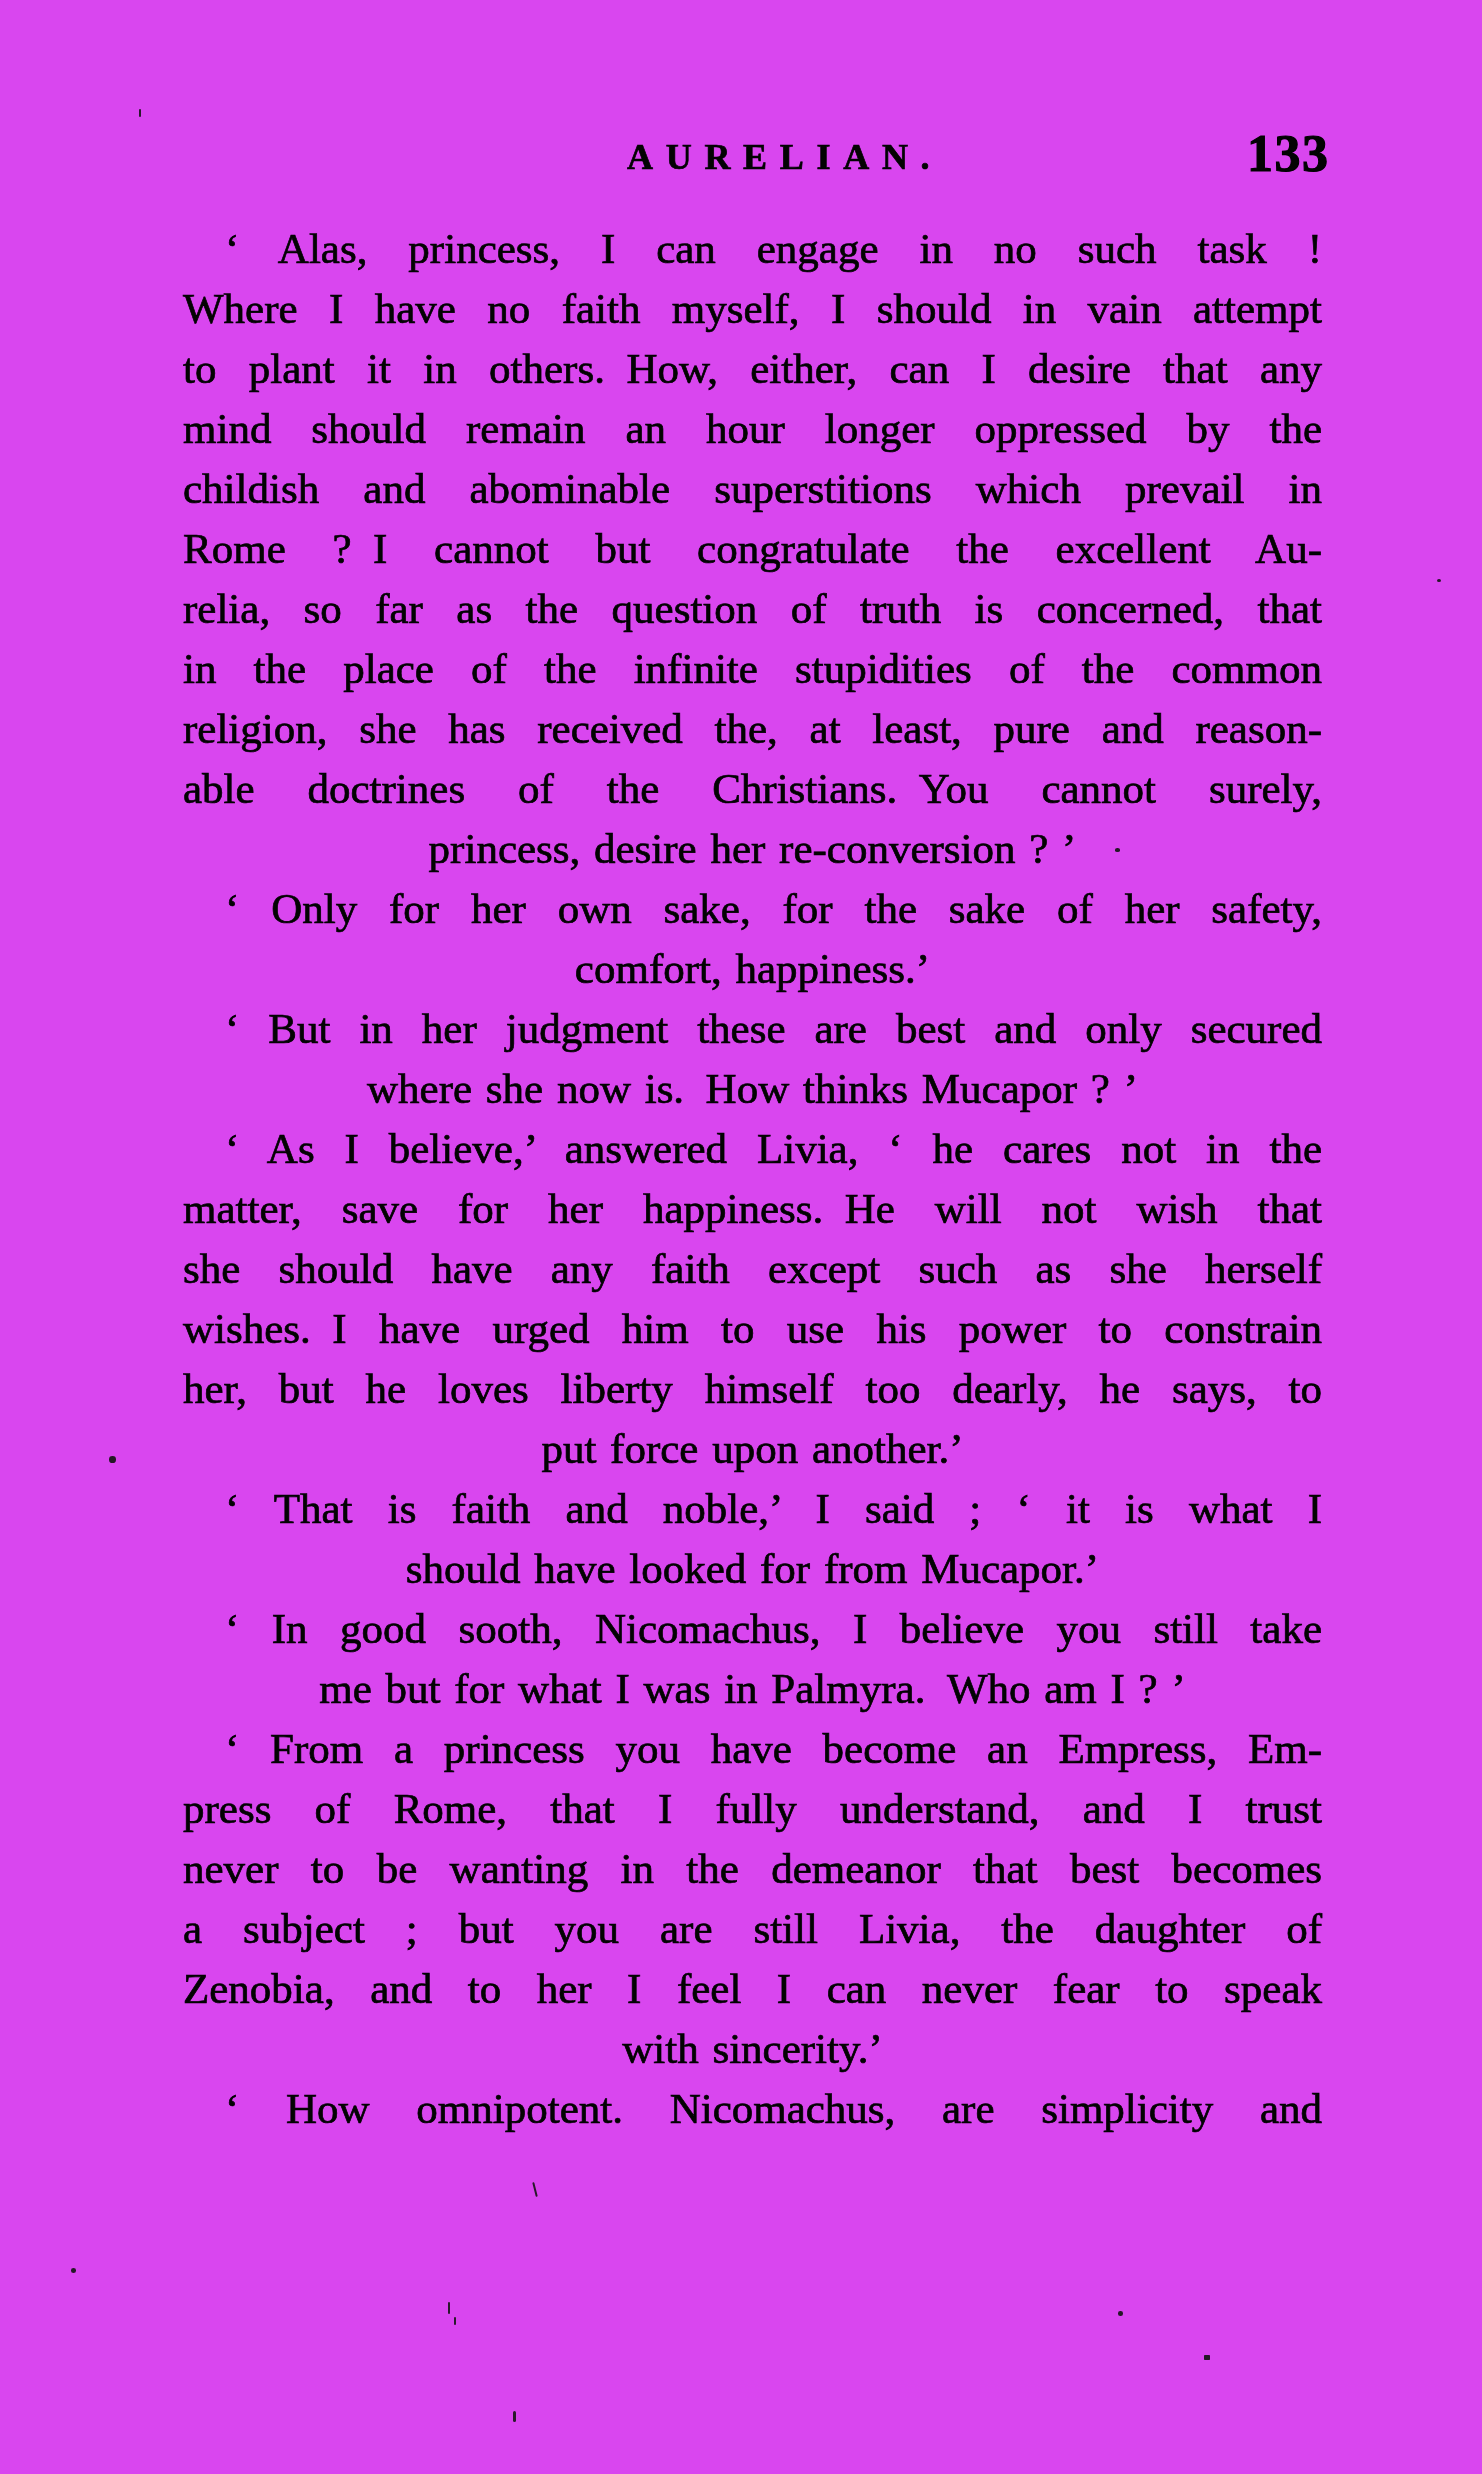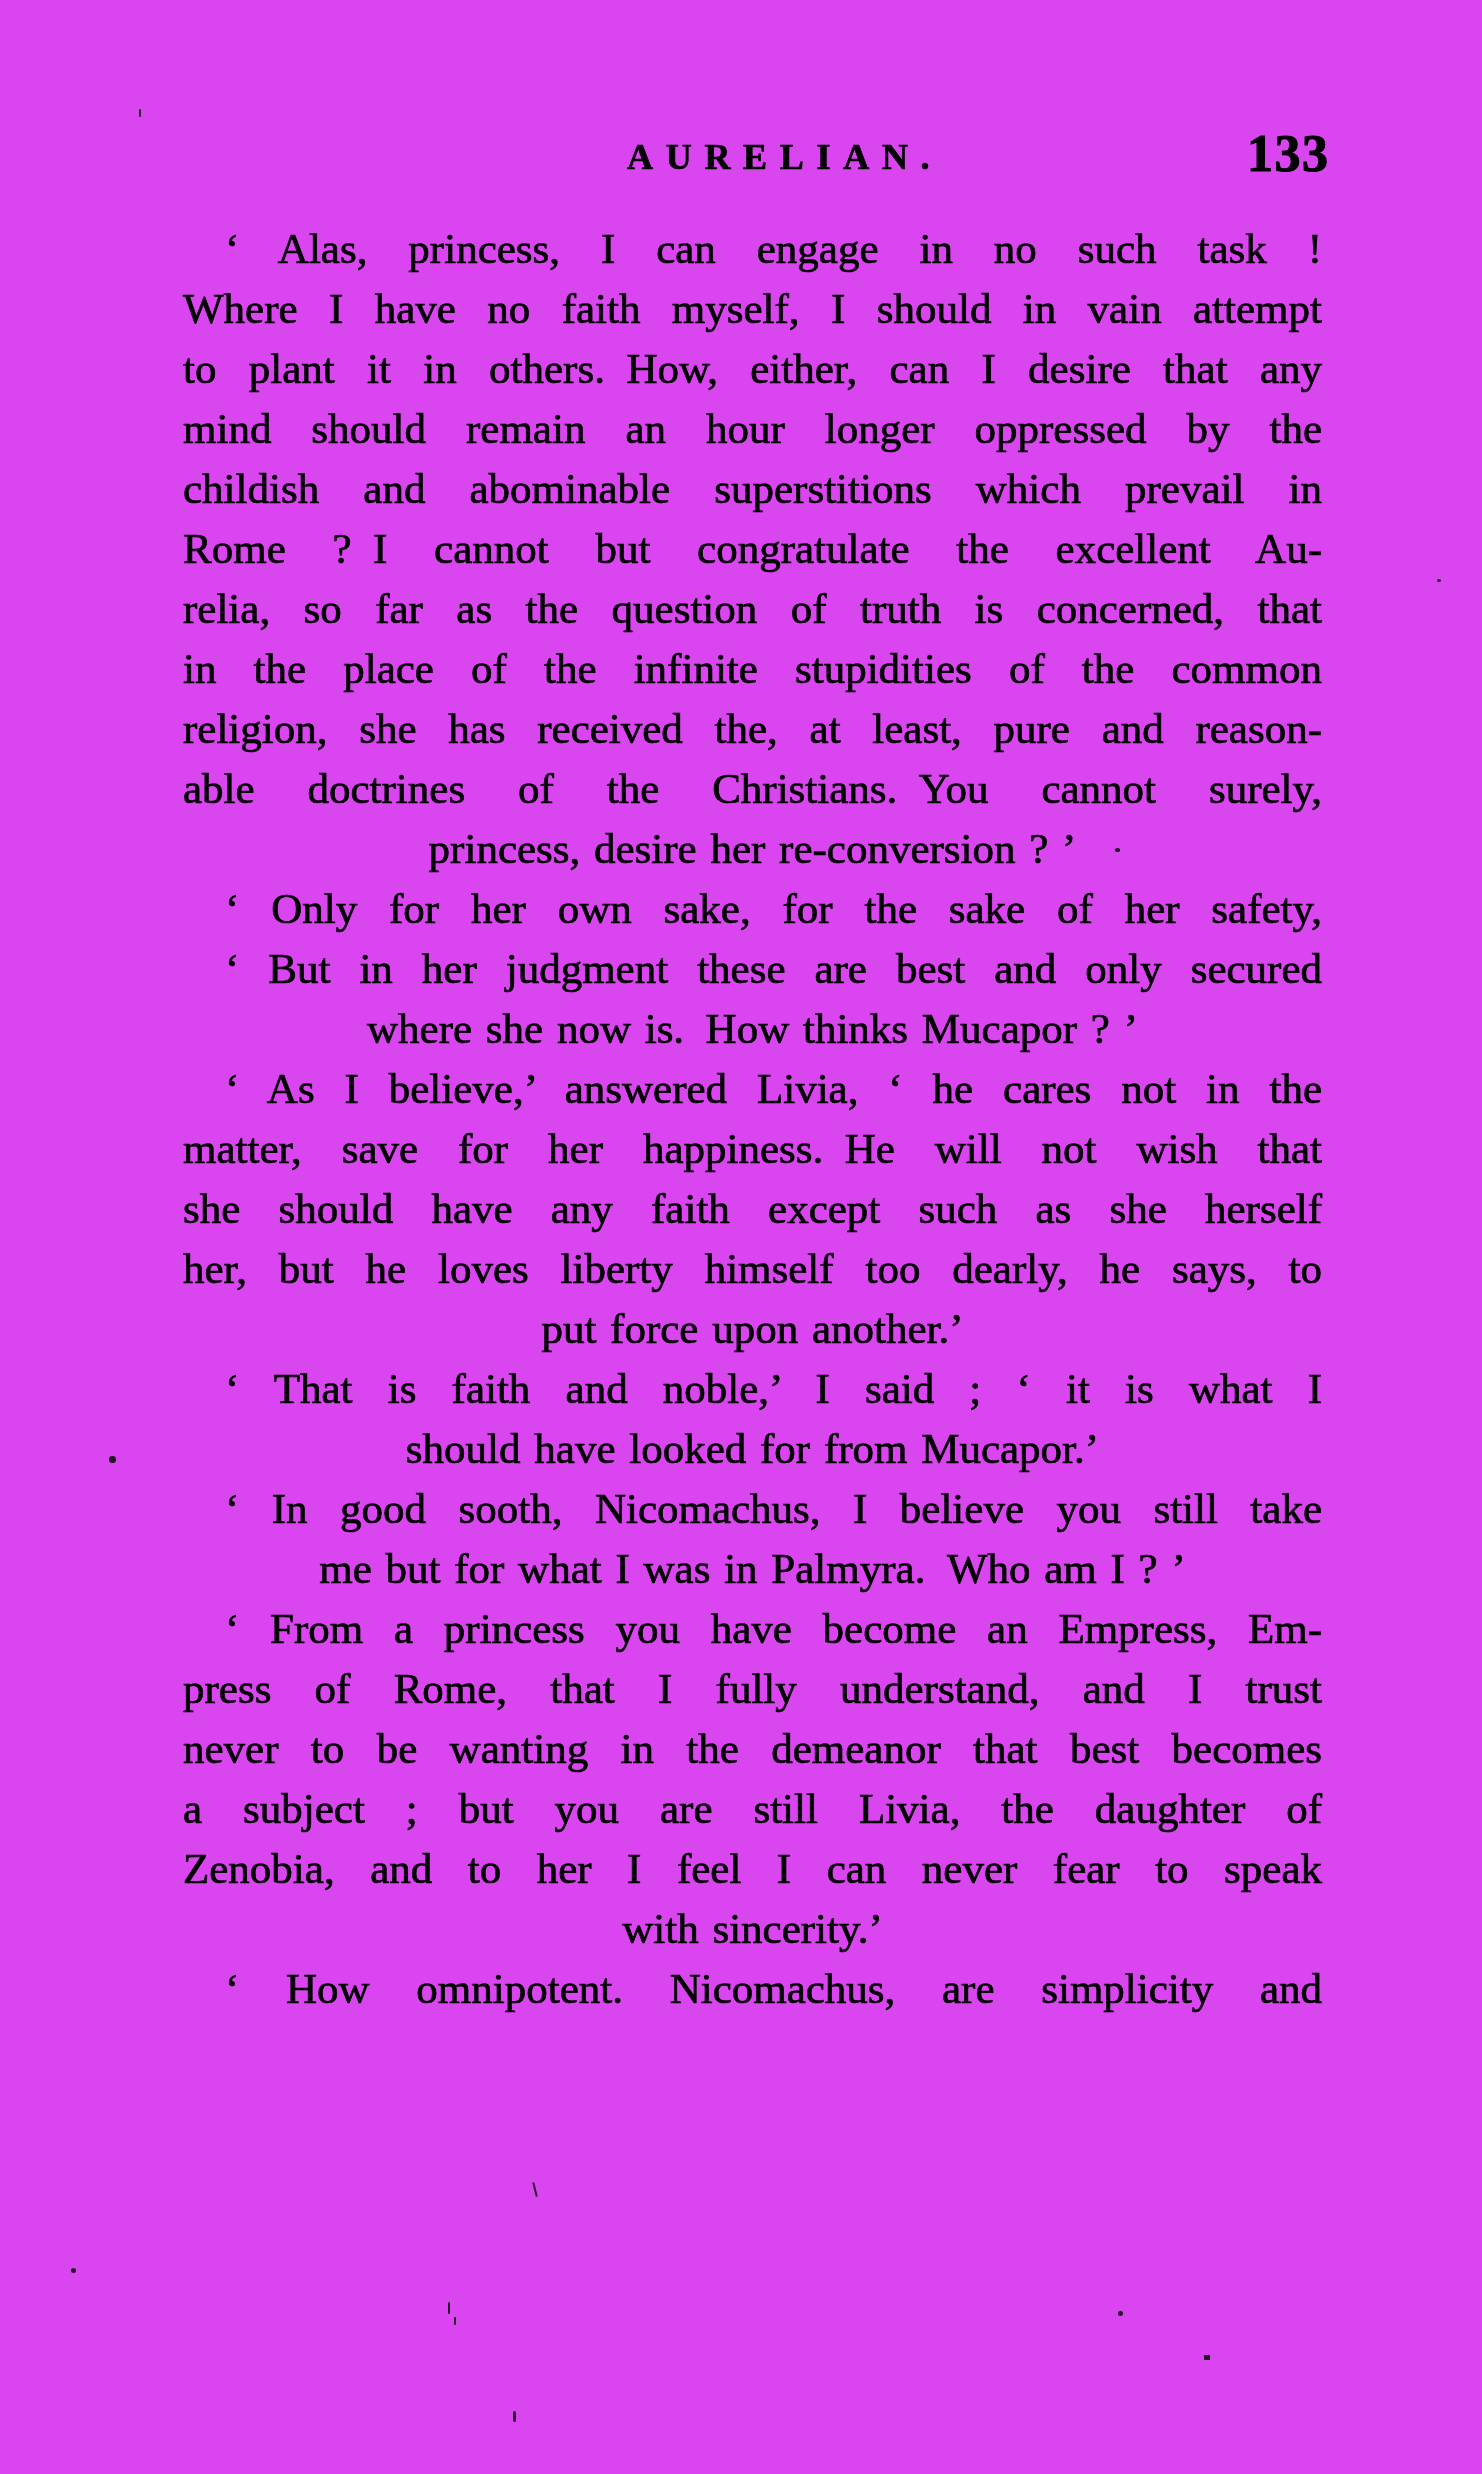--- a/index.html
+++ b/index.html
@@ -91,25 +91,27 @@
       <div class="line just">to plant it in others. How, either, can I desire that any</div>
       <div class="line just">mind should remain an hour longer oppressed by the</div>
       <div class="line just">childish and abominable superstitions which prevail in</div>
       <div class="line just">Rome ? I cannot but congratulate the excellent Au-</div>
       <div class="line just">relia, so far as the question of truth is concerned, that</div>
       <div class="line just">in the place of the infinite stupidities of the common</div>
       <div class="line just">religion, she has received the, at least, pure and reason-</div>
       <div class="line just">able doctrines of the Christians. You cannot surely,</div>
       <div class="line">princess, desire her re-conversion ? ’</div>
       <div class="line just ind">‘ Only for her own sake, for the sake of her safety,</div>
+      <div class="line">comfort, happiness.’</div>
       <div class="line just ind">‘ But in her judgment these are best and only secured</div>
       <div class="line">where she now is. How thinks Mucapor ? ’</div>
       <div class="line just ind">‘ As I believe,’ answered Livia, ‘ he cares not in the</div>
       <div class="line just">matter, save for her happiness. He will not wish that</div>
       <div class="line just">she should have any faith except such as she herself</div>
+      <div class="line just">wishes. I have urged him to use his power to constrain</div>
       <div class="line just">her, but he loves liberty himself too dearly, he says, to</div>
       <div class="line">put force upon another.’</div>
       <div class="line just ind">‘ That is faith and noble,’ I said ; ‘ it is what I</div>
       <div class="line">should have looked for from Mucapor.’</div>
       <div class="line just ind">‘ In good sooth, Nicomachus, I believe you still take</div>
       <div class="line">me but for what I was in Palmyra. Who am I ? ’</div>
       <div class="line just ind">‘ From a princess you have become an Empress, Em-</div>
       <div class="line just">press of Rome, that I fully understand, and I trust</div>
       <div class="line just">never to be wanting in the demeanor that best  becomes</div>
       <div class="line just">a subject ; but you are still Livia, the daughter of</div>

